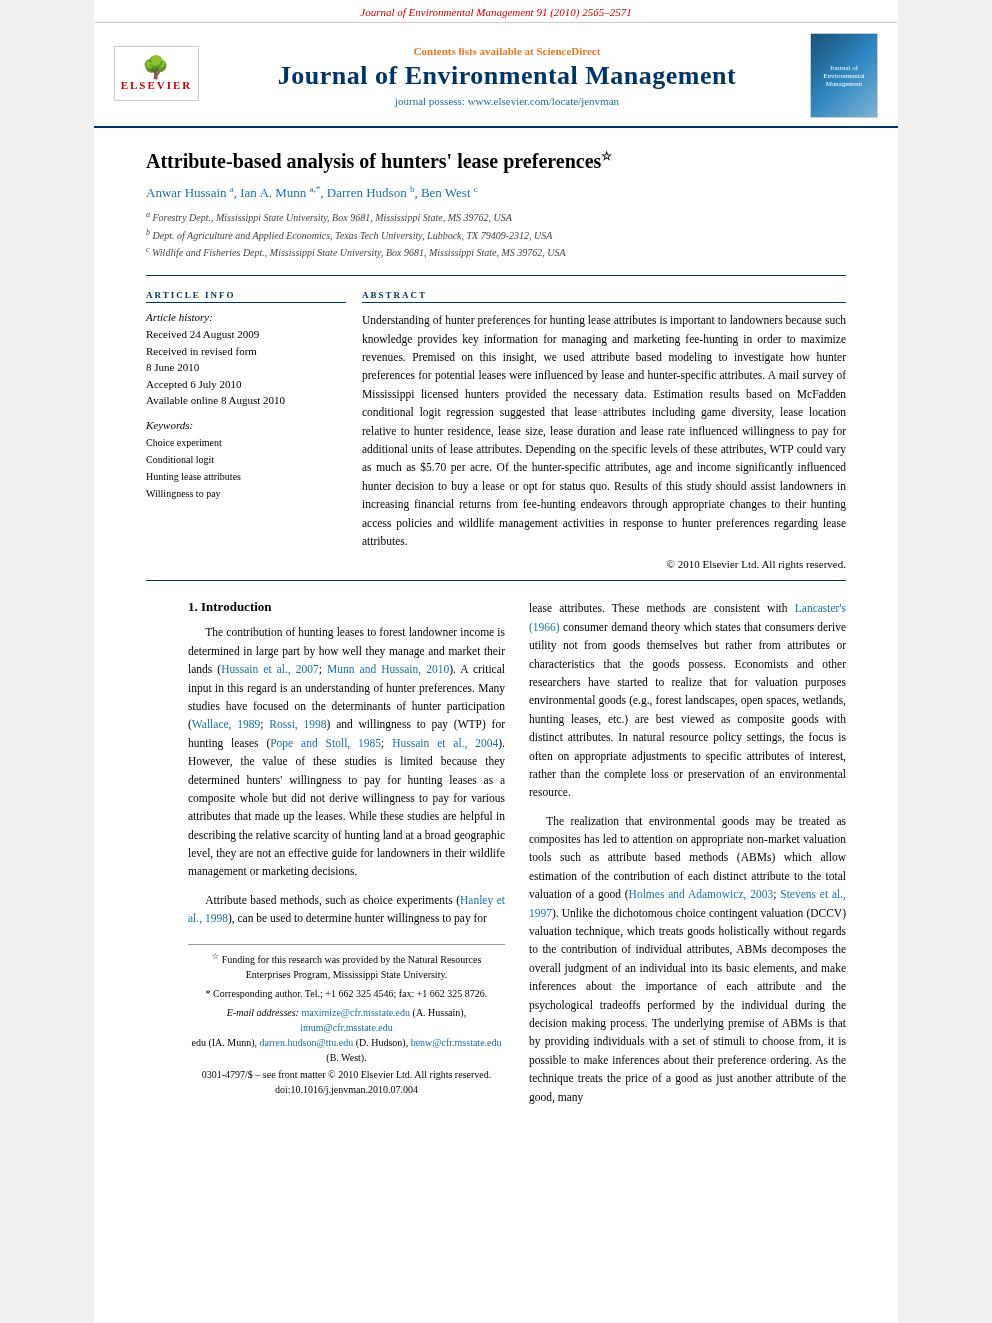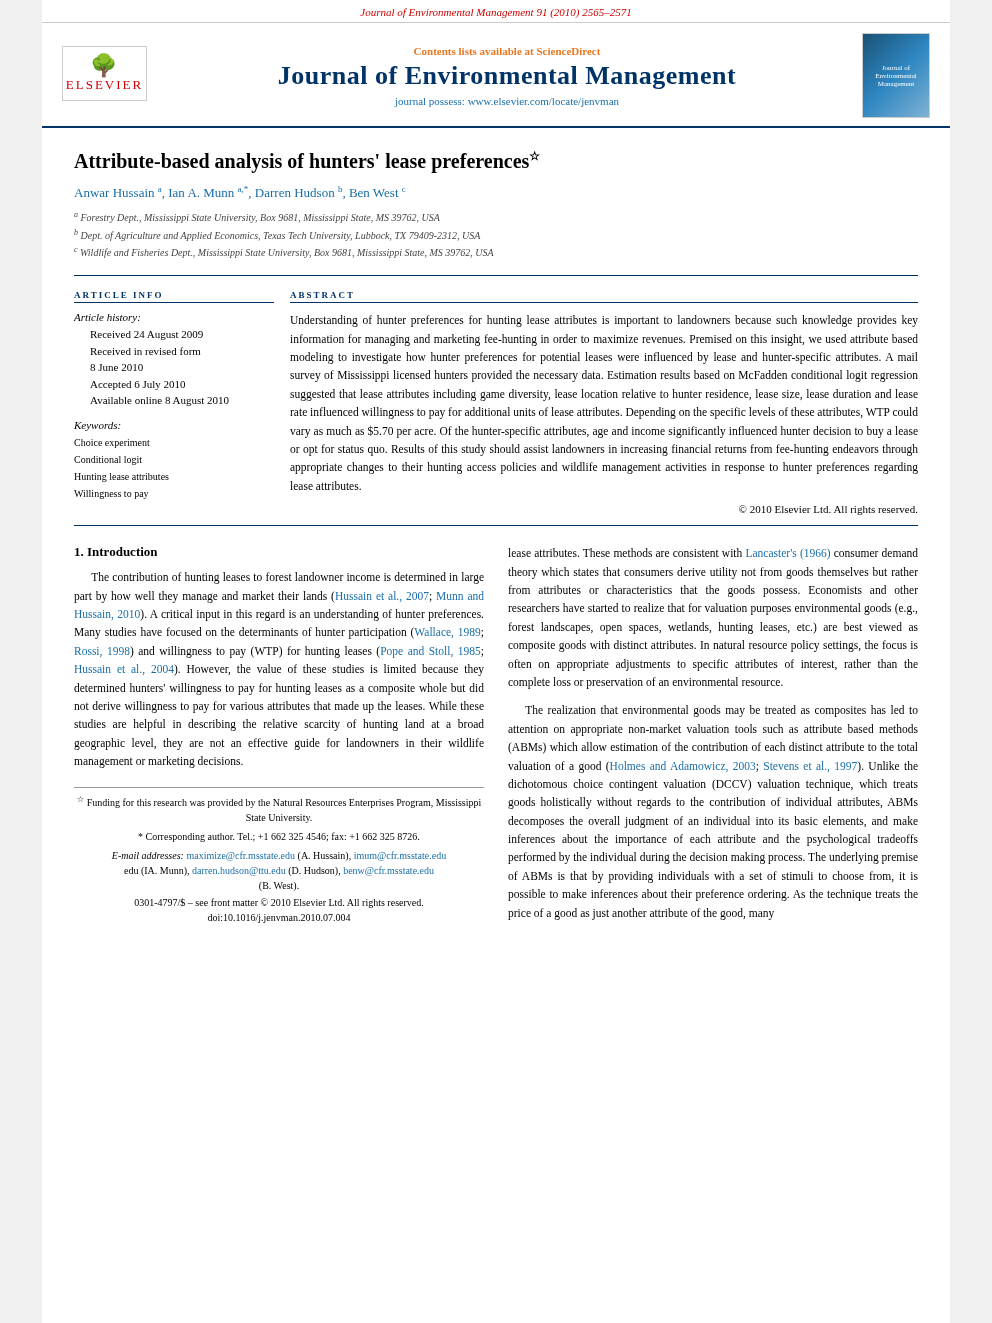--- a/index.html
+++ b/index.html
@@ -3,21 +3,21 @@
   <meta charset="utf-8">
   <style>
     * { margin: 0; padding: 0; box-sizing: border-box; }
     body {
       background: #f0f0f0;
       font-family: 'Times New Roman', Times, serif;
       font-size: 13px;
       color: #000;
     }
     .page {
-      width: 908px;
+      width: 804px;
       min-height: 1323px;
       background: #fff;
       margin: 0 auto;
       position: relative;
     }
     
     .top-bar {
       background: #fff;
       text-align: center;
       padding: 6px 0 4px 0;
@@ -77,41 +77,41 @@
       justify-content: center;
       background: #fff;
       margin-bottom: 4px;
     }
     .elsevier-tree {
       font-size: 22px;
       color: #2a7a2a;
       line-height: 1;
     }
     .elsevier-text {
-      font-size: 13px;
+      font-size: 11px;
       color: #cc0000;
-      font-weight: normal;
+      font-weight: bold;
       letter-spacing: 2px;
     }
     .journal-thumb {
       width: 68px;
       height: 85px;
       border: 1px solid #ccc;
       background: linear-gradient(135deg, #1a5276, #2e86c1, #7fb3d3);
       display: flex;
       align-items: center;
       justify-content: center;
       font-size: 7px;
       color: #fff;
       text-align: center;
       padding: 4px;
     }
     
     .article-body {
-      padding: 20px 32px;
+      padding: 20px 52px;
     }
     
     .article-title {
       font-size: 20px;
       font-weight: bold;
       color: #000;
       margin-bottom: 10px;
       line-height: 1.3;
     }
     .article-title sup {
@@ -175,21 +175,20 @@
     .article-info-section .info-label {
       font-style: italic;
       font-size: 11px;
       color: #000;
       margin-bottom: 3px;
     }
     .article-info-section .info-text {
       font-size: 11px;
       color: #000;
       line-height: 1.5;
-      margin-left: 16px;
     }
     .keywords-list {
       font-size: 10px;
       color: #000;
       line-height: 1.7;
     }
     
     .abstract-title {
       font-size: 9px;
       letter-spacing: 2px;
@@ -210,20 +209,21 @@
       font-size: 11px;
       color: #000;
       margin-top: 8px;
       text-align: right;
     }
     
     .main-content {
       display: flex;
       gap: 24px;
       margin-top: 18px;
+      margin-left: 42px;
     }
     .main-left {
       flex: 1;
     }
     .main-right {
       flex: 1;
     }
     
     .section-heading {
       font-size: 13px;
@@ -361,20 +361,23 @@
 
     <div class="main-content">
 
       <div class="main-left">
         <div class="section-heading">1.  Introduction</div>
 
         <p class="body-text indent">
           The contribution of hunting leases to forest landowner income is determined in large part by how well they manage and market their lands (<span class="cite-link">Hussain et al., 2007</span>; <span class="cite-link">Munn and Hussain, 2010</span>). A critical input in this regard is an understanding of hunter preferences. Many studies have focused on the determinants of hunter participation (<span class="cite-link">Wallace, 1989</span>; <span class="cite-link">Rossi, 1998</span>) and willingness to pay (WTP) for hunting leases (<span class="cite-link">Pope and Stoll, 1985</span>; <span class="cite-link">Hussain et al., 2004</span>). However, the value of these studies is limited because they determined hunters' willingness to pay for hunting leases as a composite whole but did not derive willingness to pay for various attributes that made up the leases. While these studies are helpful in describing the relative scarcity of hunting land at a broad geographic level, they are not an effective guide for landowners in their wildlife management or marketing decisions.
         </p>
 
+        <p class="body-text indent">
+          Attribute based methods, such as choice experiments (<span class="cite-link">Hanley et al., 1998</span>), can be used to determine hunter willingness to pay for
+        </p>
 
         <div class="footnotes-section">
           <div class="footnote-text">
             <sup>☆</sup> Funding for this research was provided by the Natural Resources Enterprises Program, Mississippi State University.
           </div>
           <div class="footnote-text">
             * Corresponding author. Tel.; +1 662 325 4546; fax: +1 662 325 8726.
           </div>
           <div class="footnote-text">
             <em>E-mail addresses:</em>

